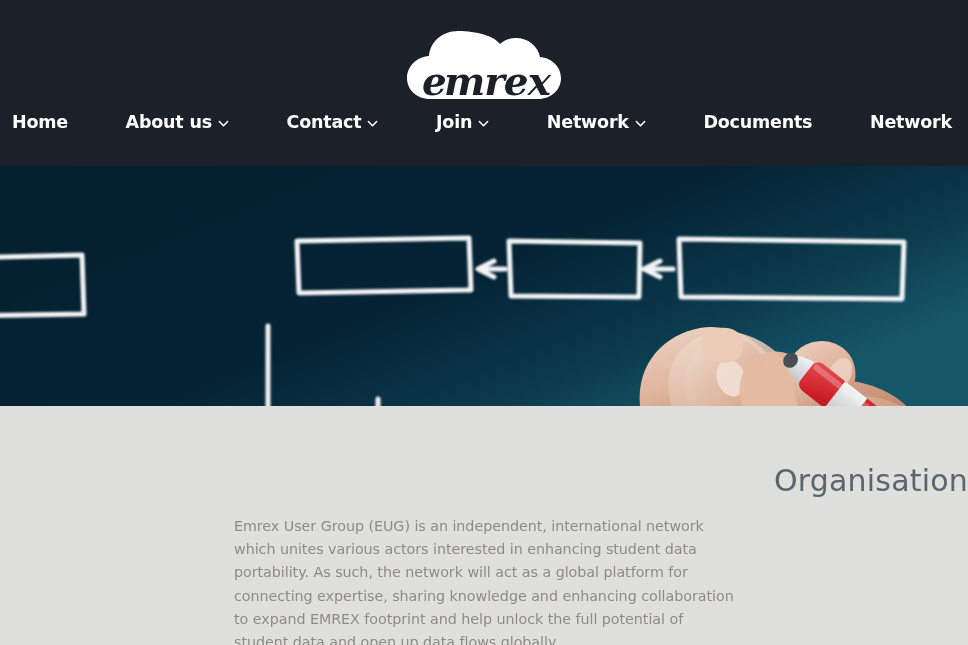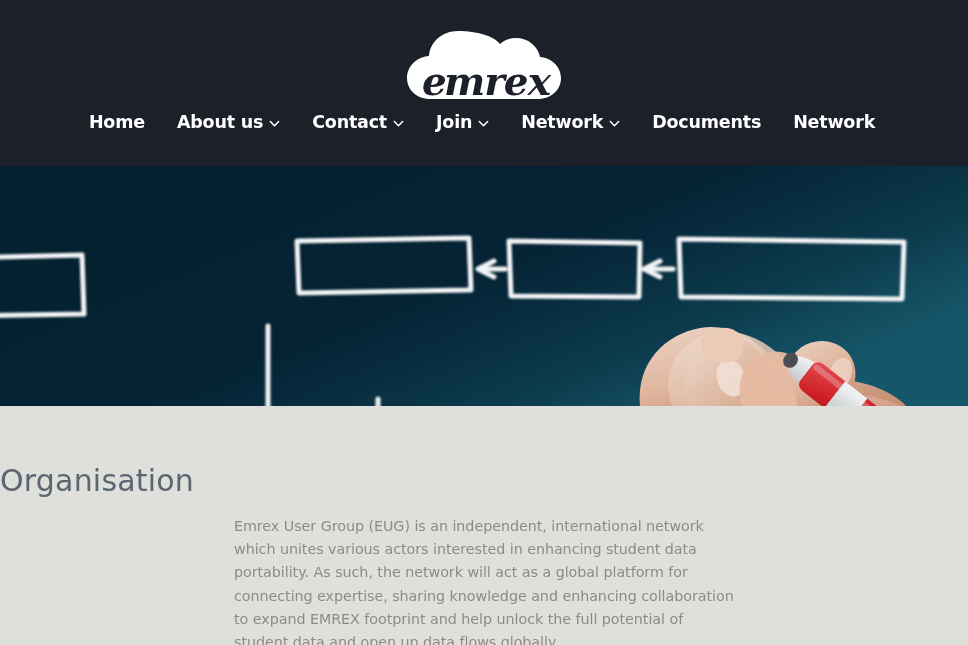--- a/index.html
+++ b/index.html
@@ -30,21 +30,21 @@
     display: flex;
     align-items: center;
     justify-content: center;
     cursor: pointer;
   }
   .logo-wrap svg { display: block; }
 
   .main-nav {
     width: 100%;
     display: flex;
-    justify-content: center;
+    justify-content: space-between;
     align-items: center;
     gap: 0px;
     margin-top: -2px;
   }
   .nav-item {
     display: flex;
     align-items: center;
     gap: 6px;
     color: #ffffff;
     font-family: "DejaVu Sans", sans-serif;
@@ -82,21 +82,21 @@
   }
 
   
   .content-section {
     width: 968px;
     height: 239px;
     background: #dfe0dc;
     padding-top: 58px;
   }
   .section-title {
-    text-align: left;
+    text-align: right;
     color: #5b6671;
     font-family: "DejaVu Sans", sans-serif;
     font-size: 30px;
     font-weight: normal;
     letter-spacing: 0.2px;
     margin: 0 0 18px 0;
     line-height: 1.1;
   }
   .section-body {
     width: 500px;

